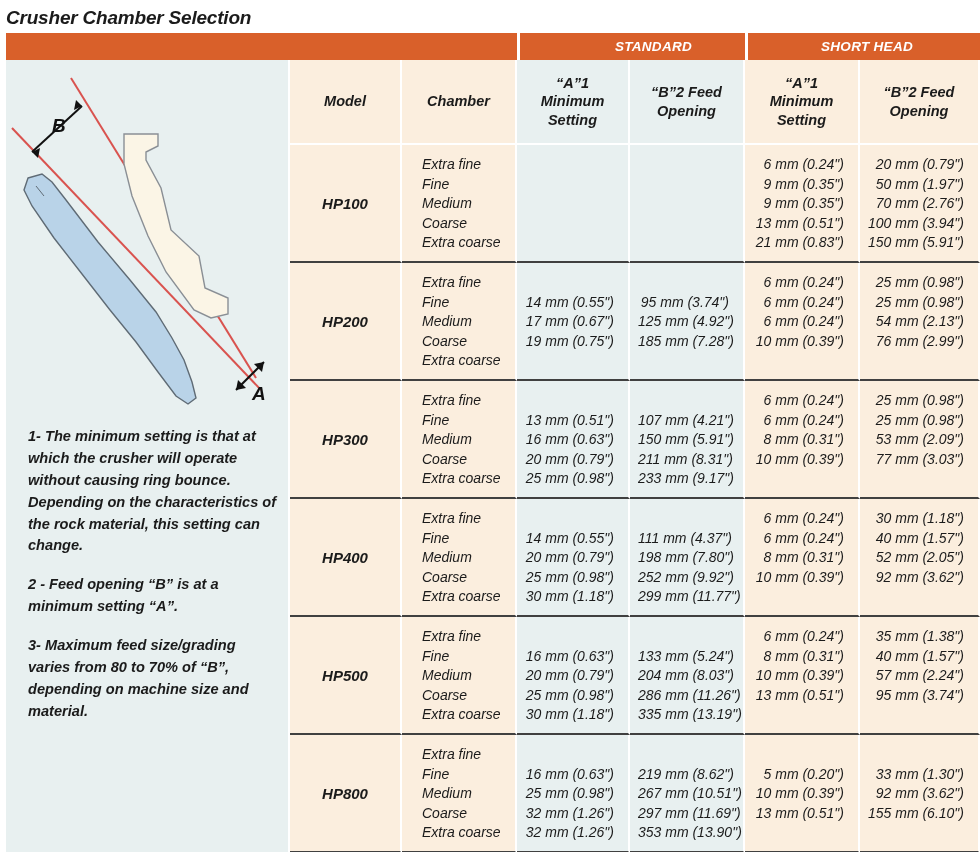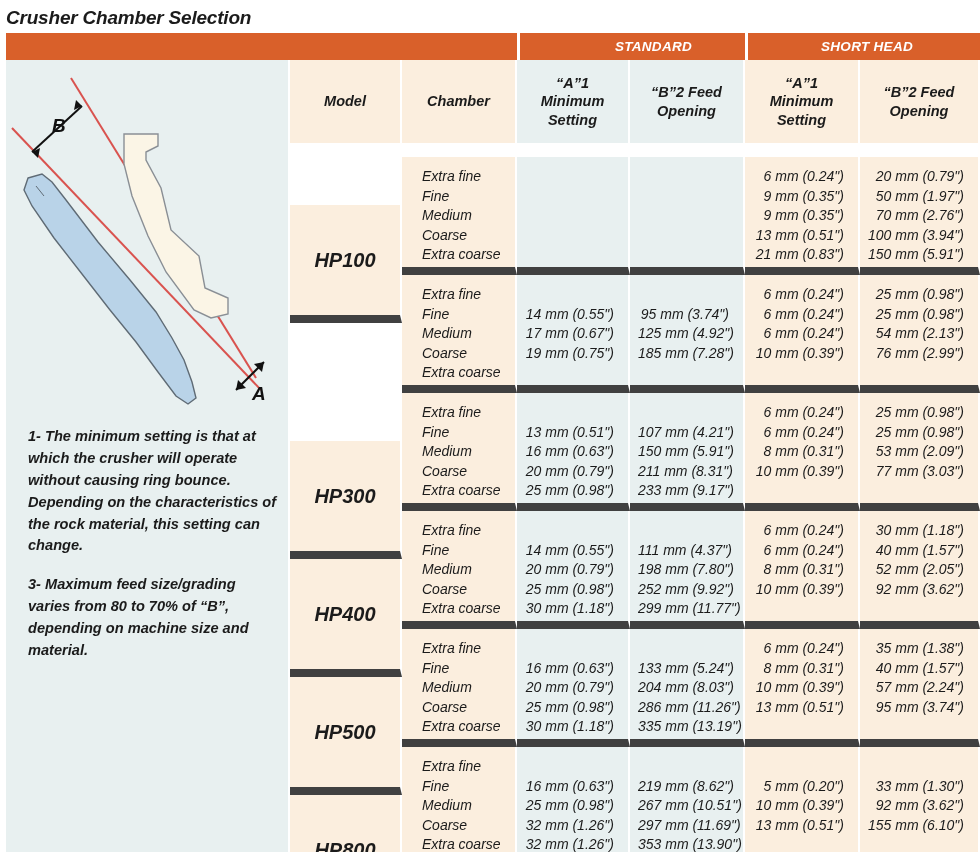--- a/index.html
+++ b/index.html
@@ -118,32 +118,31 @@
   .col-std-b    { left: 340px; width: 115px; }
   .col-sh-a     { left: 455px; width: 115px; }
   .col-sh-b     { left: 570px; width: 120px; }
 
   .model-row {
     position: absolute;
     left: 0; width: 690px; height: 118px;
   }
   .row-cell {
     position: absolute;
-    top: 12px; height: 118px;
+    top: 0; height: 118px;
     border-right: 2px solid #ffffff;
-    border-bottom: 8px solid #404040;
+    border-bottom: 2px solid #404040;
   }
   .model-name {
     display: flex;
     align-items: center;
     justify-content: center;
-    font-size: 20px;
+    font-size: 15px;
     font-weight: bold;
     color: #1b1b1b;
-    margin-top: 48px;
   }
   .stack {
     display: flex;
     flex-direction: column;
     justify-content: center;
     height: 118px;
     padding: 0 8px;
   }
   .stack .line {
     height: 19.6px;
@@ -187,20 +186,21 @@
       <text x="46" y="72" font-family="Liberation Sans, sans-serif" font-size="19" font-weight="bold" fill="#111111">B</text>
 
       <line x1="230" y1="330" x2="258" y2="302" stroke="#111111" stroke-width="2"></line>
       <polygon points="230,330 240,328 232,320" fill="#111111"></polygon>
       <polygon points="258,302 248,304 256,312" fill="#111111"></polygon>
       <text x="246" y="340" font-family="Liberation Sans, sans-serif" font-size="19" font-weight="bold" fill="#111111">A</text>
     </svg>
 
     <div id="notes">
       <div class="note">1- The minimum setting is that at which the crusher will operate without causing ring bounce. Depending on the characteristics of the rock material, this setting can change.</div>
+      <div class="note">2 - Feed opening “B” is at a minimum setting “A”.</div>
       <div class="note">3- Maximum feed size/grading varies from 80 to 70% of “B”, depending on machine size and material.</div>
     </div>
   </div>
 
   <div id="table">
 
     <div id="subheader">
       <div class="cell sub-cell col-chamber tint-cream">Chamber</div>
       <div class="cell sub-cell col-model tint-cream">Model</div>
       <div class="cell sub-cell col-std-a tint-blue">
@@ -260,20 +260,21 @@
             <div class="stack">
               <div class="line value-line">20 mm (0.79")</div>
               <div class="line value-line">50 mm (1.97")</div>
               <div class="line value-line">70 mm (2.76")</div>
               <div class="line value-line">100 mm (3.94")</div>
               <div class="line value-line">150 mm (5.91")</div>
             </div>
           </div>
         </div>
         <div class="model-row" style="top: 203px;">
+          <div class="row-cell col-model tint-cream model-name">HP200</div>
           <div class="row-cell col-chamber tint-cream">
             <div class="stack">
               <div class="line chamber-line">Extra fine</div>
               <div class="line chamber-line">Fine</div>
               <div class="line chamber-line">Medium</div>
               <div class="line chamber-line">Coarse</div>
               <div class="line chamber-line">Extra coarse</div>
             </div>
           </div>
           <div class="row-cell col-std-a tint-blue">

